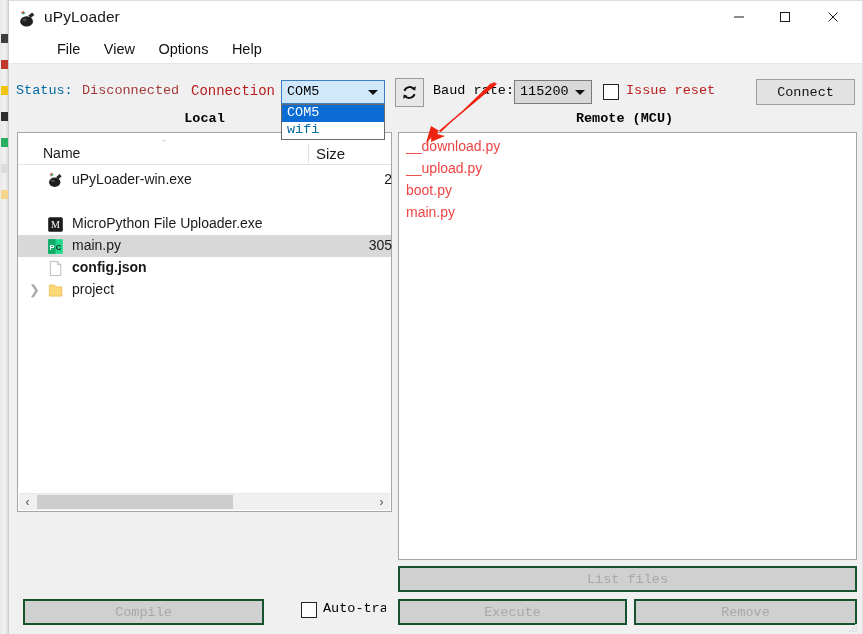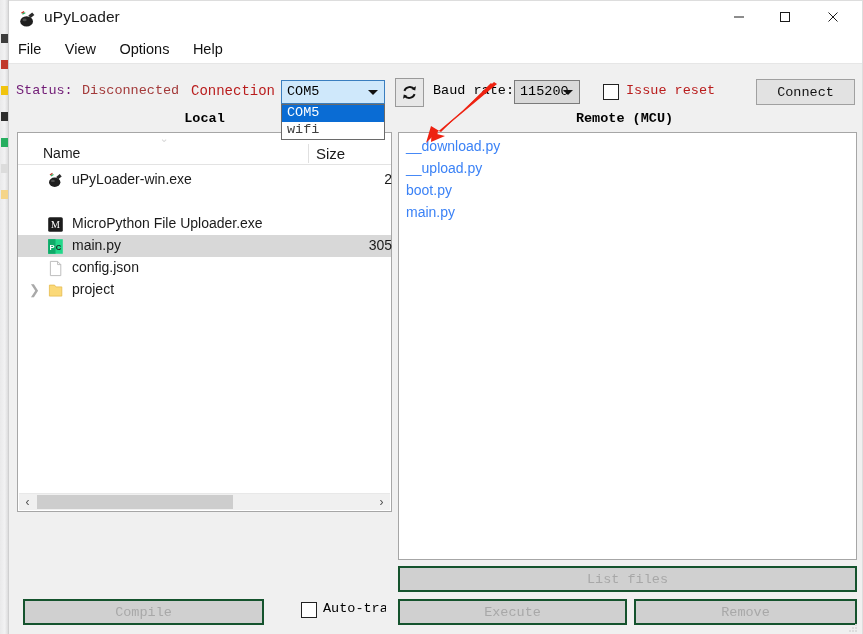--- a/index.html
+++ b/index.html
@@ -44,69 +44,70 @@
     display: flex; align-items: center; justify-content: center;
     color: #1b1b1b;
   }
   #btn-min { right: 100px; }
   #btn-max { right: 54px; }
   #btn-close { right: 6px; }
 
   
   #menubar {
     position: relative; height: 26px; background: #ffffff;
-    padding-left: 0;
+    padding-left: 8px;
+    margin-left: 31px;
   }
   .menu-item {
     display: inline-block; font-size: 14.5px; color: #111;
     padding: 2px 10px 2px 9px; line-height: 20px;
   }
 
   
   #client {
     position: absolute; left: 0; top: 62px; right: 0; bottom: 0;
     background: #f0f0f0;
     border-top: 1px solid #e6e6e6;
   }
 
   .mono { font-family: "Liberation Mono", "DejaVu Sans Mono", monospace; }
 
   
-  #status-label { position: absolute; left: 7px; top: 19px; font-size: 13.5px; color: #701a75; }
+  #status-label { position: absolute; left: 7px; top: 19px; font-size: 13.5px; color: #0369a1; }
   #status-value { position: absolute; left: 73px; top: 19px; font-size: 13.5px; color: #a33a3a; }
   #conn-label { position: absolute; left: 182px; top: 19px; font-size: 14px; color: #b91c1c; }
 
   
   #conn-combo {
     position: absolute; left: 272px; top: 16px; width: 104px; height: 24px;
     background: #cfe8fb; border: 1px solid #3a7ebf;
   }
   #conn-combo-text { position: absolute; left: 5px; top: 3px; font-size: 13.5px; color: #000; }
   #conn-combo-arrow {
     position: absolute; right: 6px; top: 9px;
     width: 0; height: 0; border-left: 5px solid transparent;
     border-right: 5px solid transparent; border-top: 5px solid #111;
   }
   #conn-popup {
     position: absolute; left: 272px; top: 40px; width: 104px;
     background: #ffffff; border: 1px solid #6a6a6a; z-index: 40;
   }
-  .popup-item { height: 17px; font-size: 13.5px; padding-left: 5px; color: #404040; line-height: 16px; }
+  .popup-item { height: 17px; font-size: 13.5px; padding-left: 5px; color: #0369a1; line-height: 16px; }
   .popup-item.sel { background: #0a6cd4; color: #ffffff; }
 
   
   #refresh-btn {
     position: absolute; left: 386px; top: 14px; width: 29px; height: 29px;
     background: #e7e7e7; border: 1px solid #9a9a9a;
     display: flex; align-items: center; justify-content: center;
   }
 
   #baud-label { position: absolute; left: 424px; top: 19px; font-size: 13.5px; color: #000; }
   #baud-combo {
-    position: absolute; left: 505px; top: 16px; width: 66px; height: 24px;
+    position: absolute; left: 505px; top: 16px; width: 78px; height: 24px;
     background: #d9d9d9; border: 1px solid #7a7a7a;
   }
   #baud-combo-text { position: absolute; left: 5px; top: 3px; font-size: 13.5px; color: #000; }
   #baud-combo-arrow {
     position: absolute; right: 6px; top: 9px;
     width: 0; height: 0; border-left: 5px solid transparent;
     border-right: 5px solid transparent; border-top: 5px solid #111;
   }
 
   #issue-reset-box {
@@ -183,21 +184,21 @@
     position: absolute; left: 18px; top: 1px; width: 196px; height: 14px;
     background: #cdcdcd;
   }
 
   
   #remote-panel {
     position: absolute; left: 389px; top: 68px; width: 459px; height: 428px;
     background: #ffffff; border: 1px solid #a6a6a6;
   }
   .rrow {
-    position: absolute; left: 7px; height: 22px; font-size: 14px; color: #3b82f6;
+    position: absolute; left: 7px; height: 22px; font-size: 14px; color: #ef4444;
     white-space: nowrap;
   }
 
   
   .gbtn {
     position: absolute; background: #d0d0d0; border: 2px solid #14532d;
     color: #a8a8a8; font-size: 13.5px;
     display: flex; align-items: center; justify-content: center;
   }
   #listfiles-btn { left: 389px; top: 502px; width: 459px; height: 26px; }
@@ -353,21 +354,21 @@
             <rect x="1.2" y="1.2" width="14.6" height="14.6" fill="#21d789"></rect>
             <path d="M1.2 1.2 h7.3 v14.6 h-7.3 z" fill="#0fa968"></path>
             <text x="5.0" y="12.3" font-size="7.6" fill="#ffffff" text-anchor="middle" font-family="Liberation Sans, sans-serif" font-weight="bold">P</text>
             <text x="11.6" y="12.3" font-size="7.6" fill="#1b1b1b" text-anchor="middle" font-family="Liberation Sans, sans-serif" font-weight="bold">C</text>
           </svg>
         </span>
         <span class="fname">main.py</span>
         <span class="fsize">305</span>
       </div>
 
-      <div class="frow" style="top:124px;">
+      <div class="frow" style="top:124px;font-weight:bold;">
         <span class="ficon">
           <svg width="17" height="17" viewBox="0 0 17 17">
             <path d="M3.4 1.4 h7.2 l3.2 3.2 v11 h-10.4 z" fill="#ffffff" stroke="#b7b7b7" stroke-width=".9"></path>
             <path d="M10.6 1.4 v3.2 h3.2" fill="none" stroke="#b7b7b7" stroke-width=".9"></path>
           </svg>
         </span>
         <span class="fname">config.json</span>
         <span class="fsize"></span>
       </div>
 

